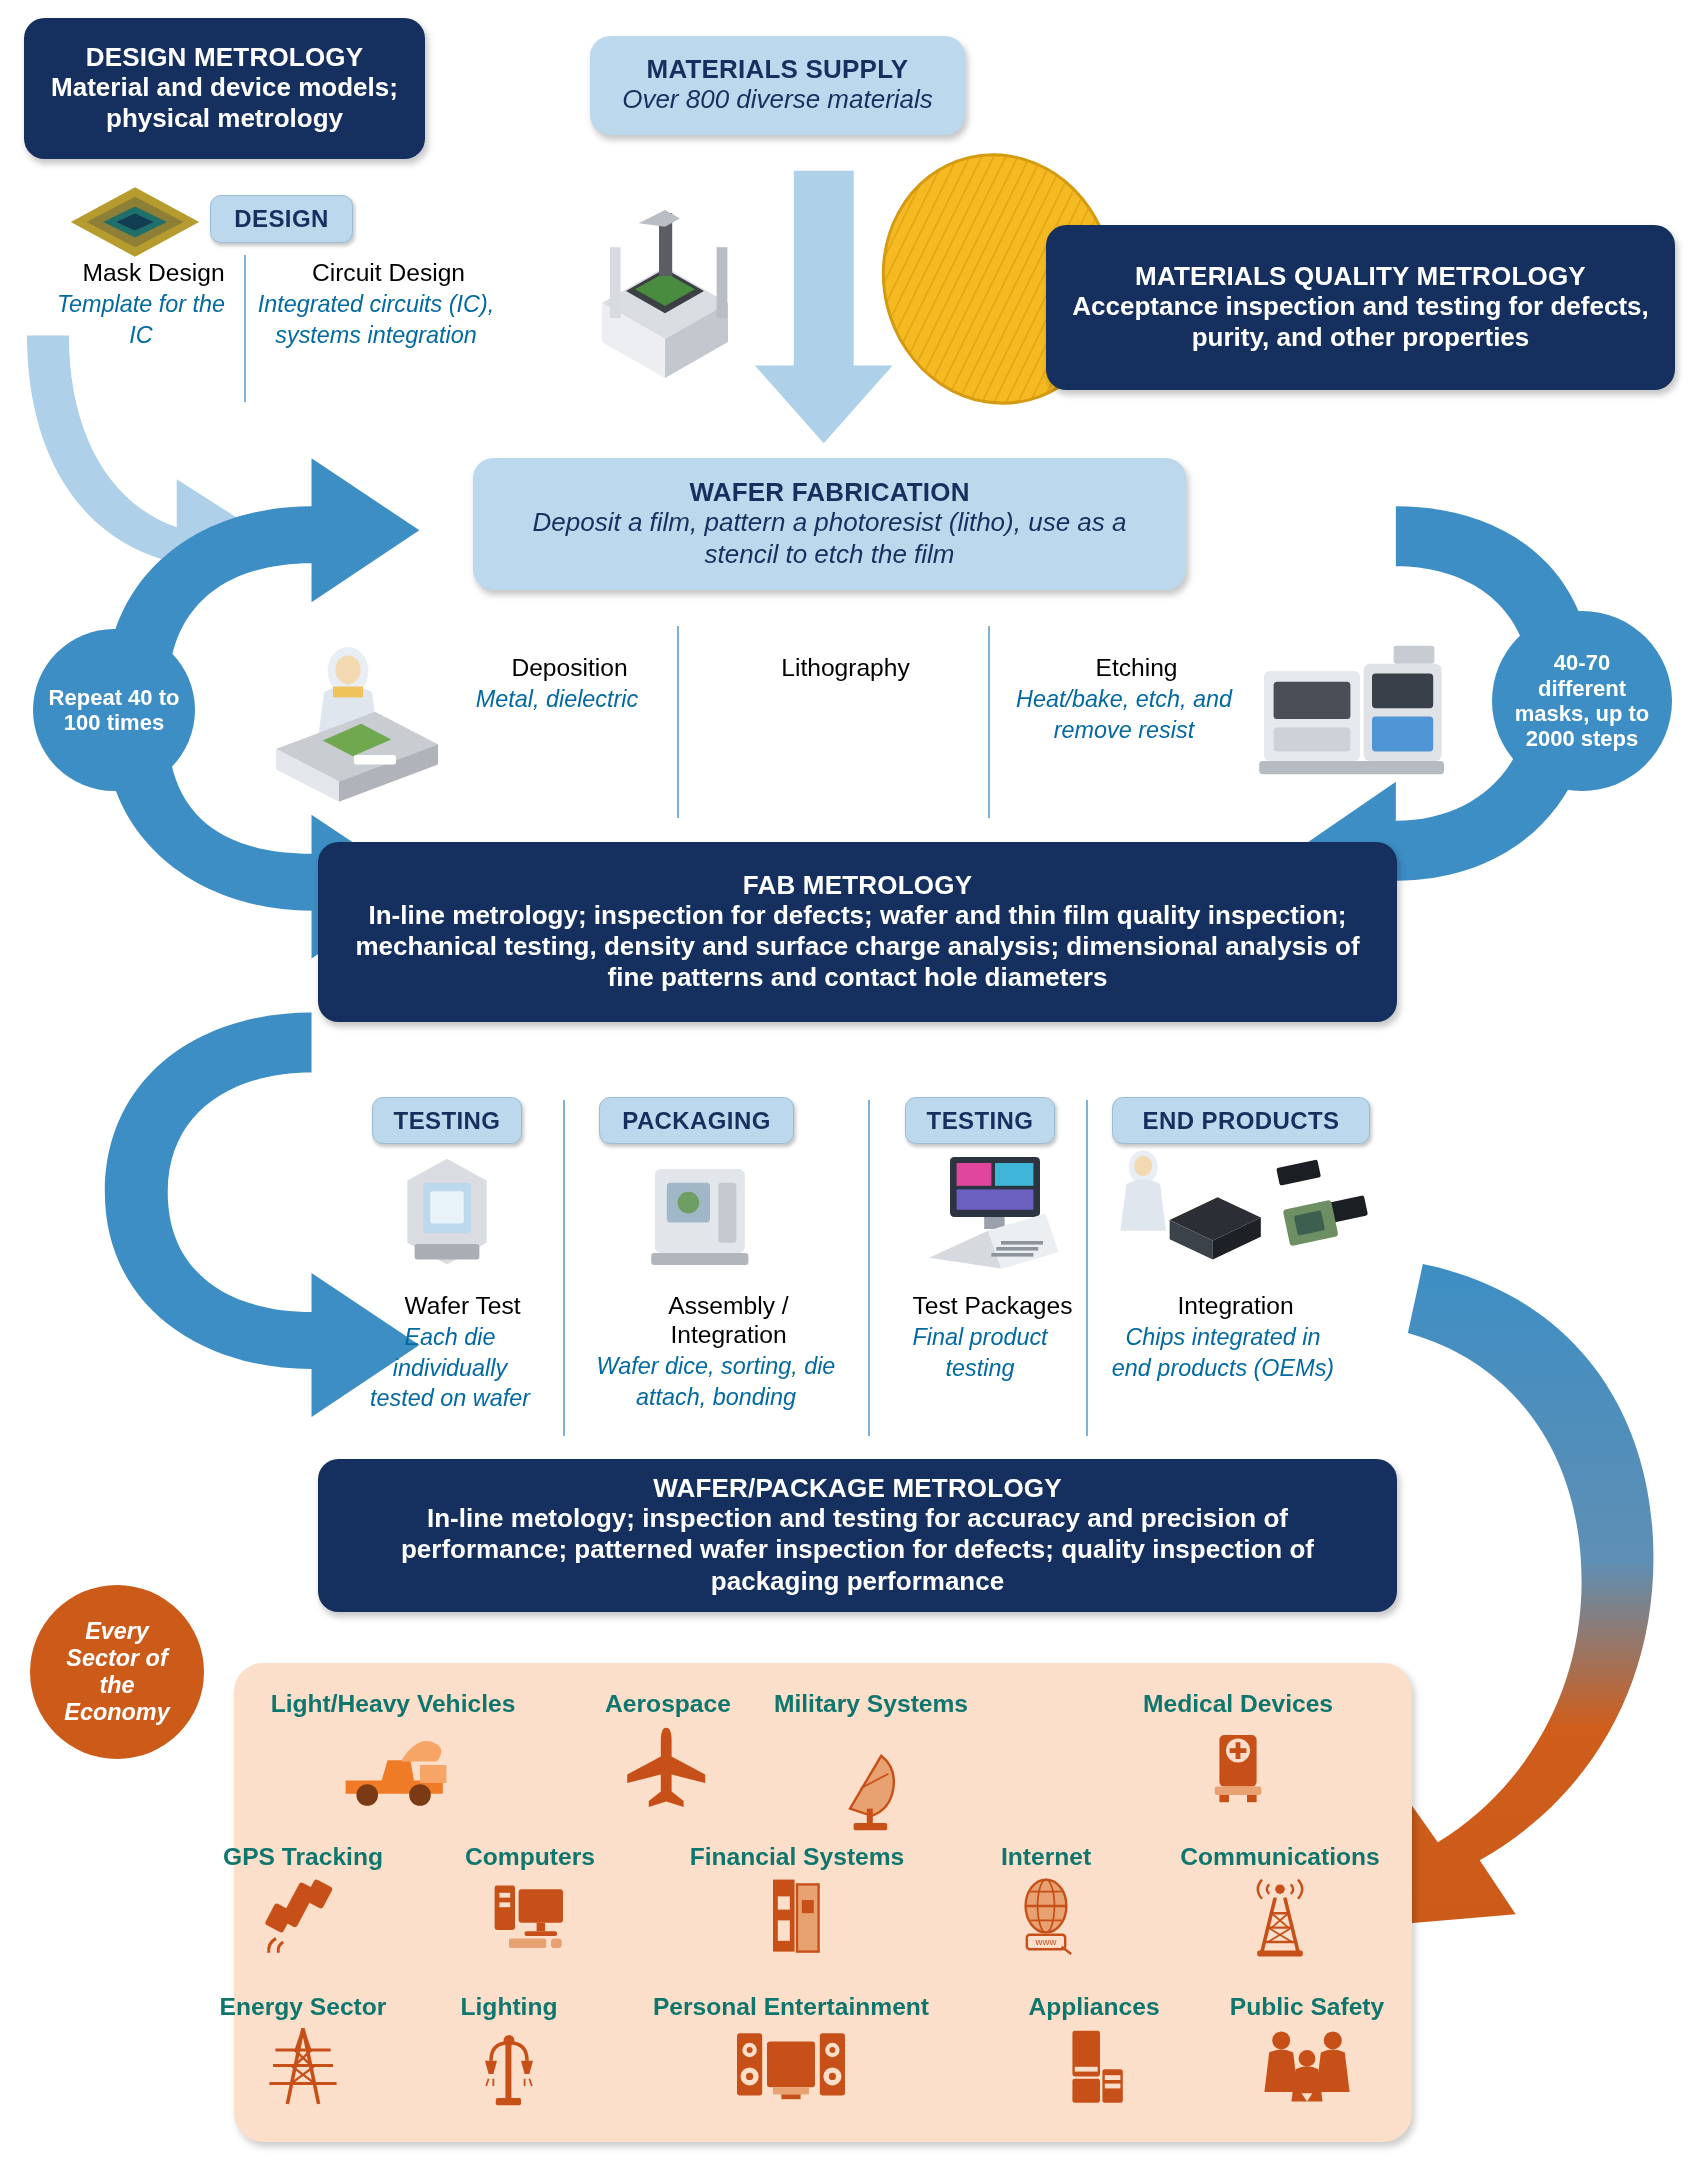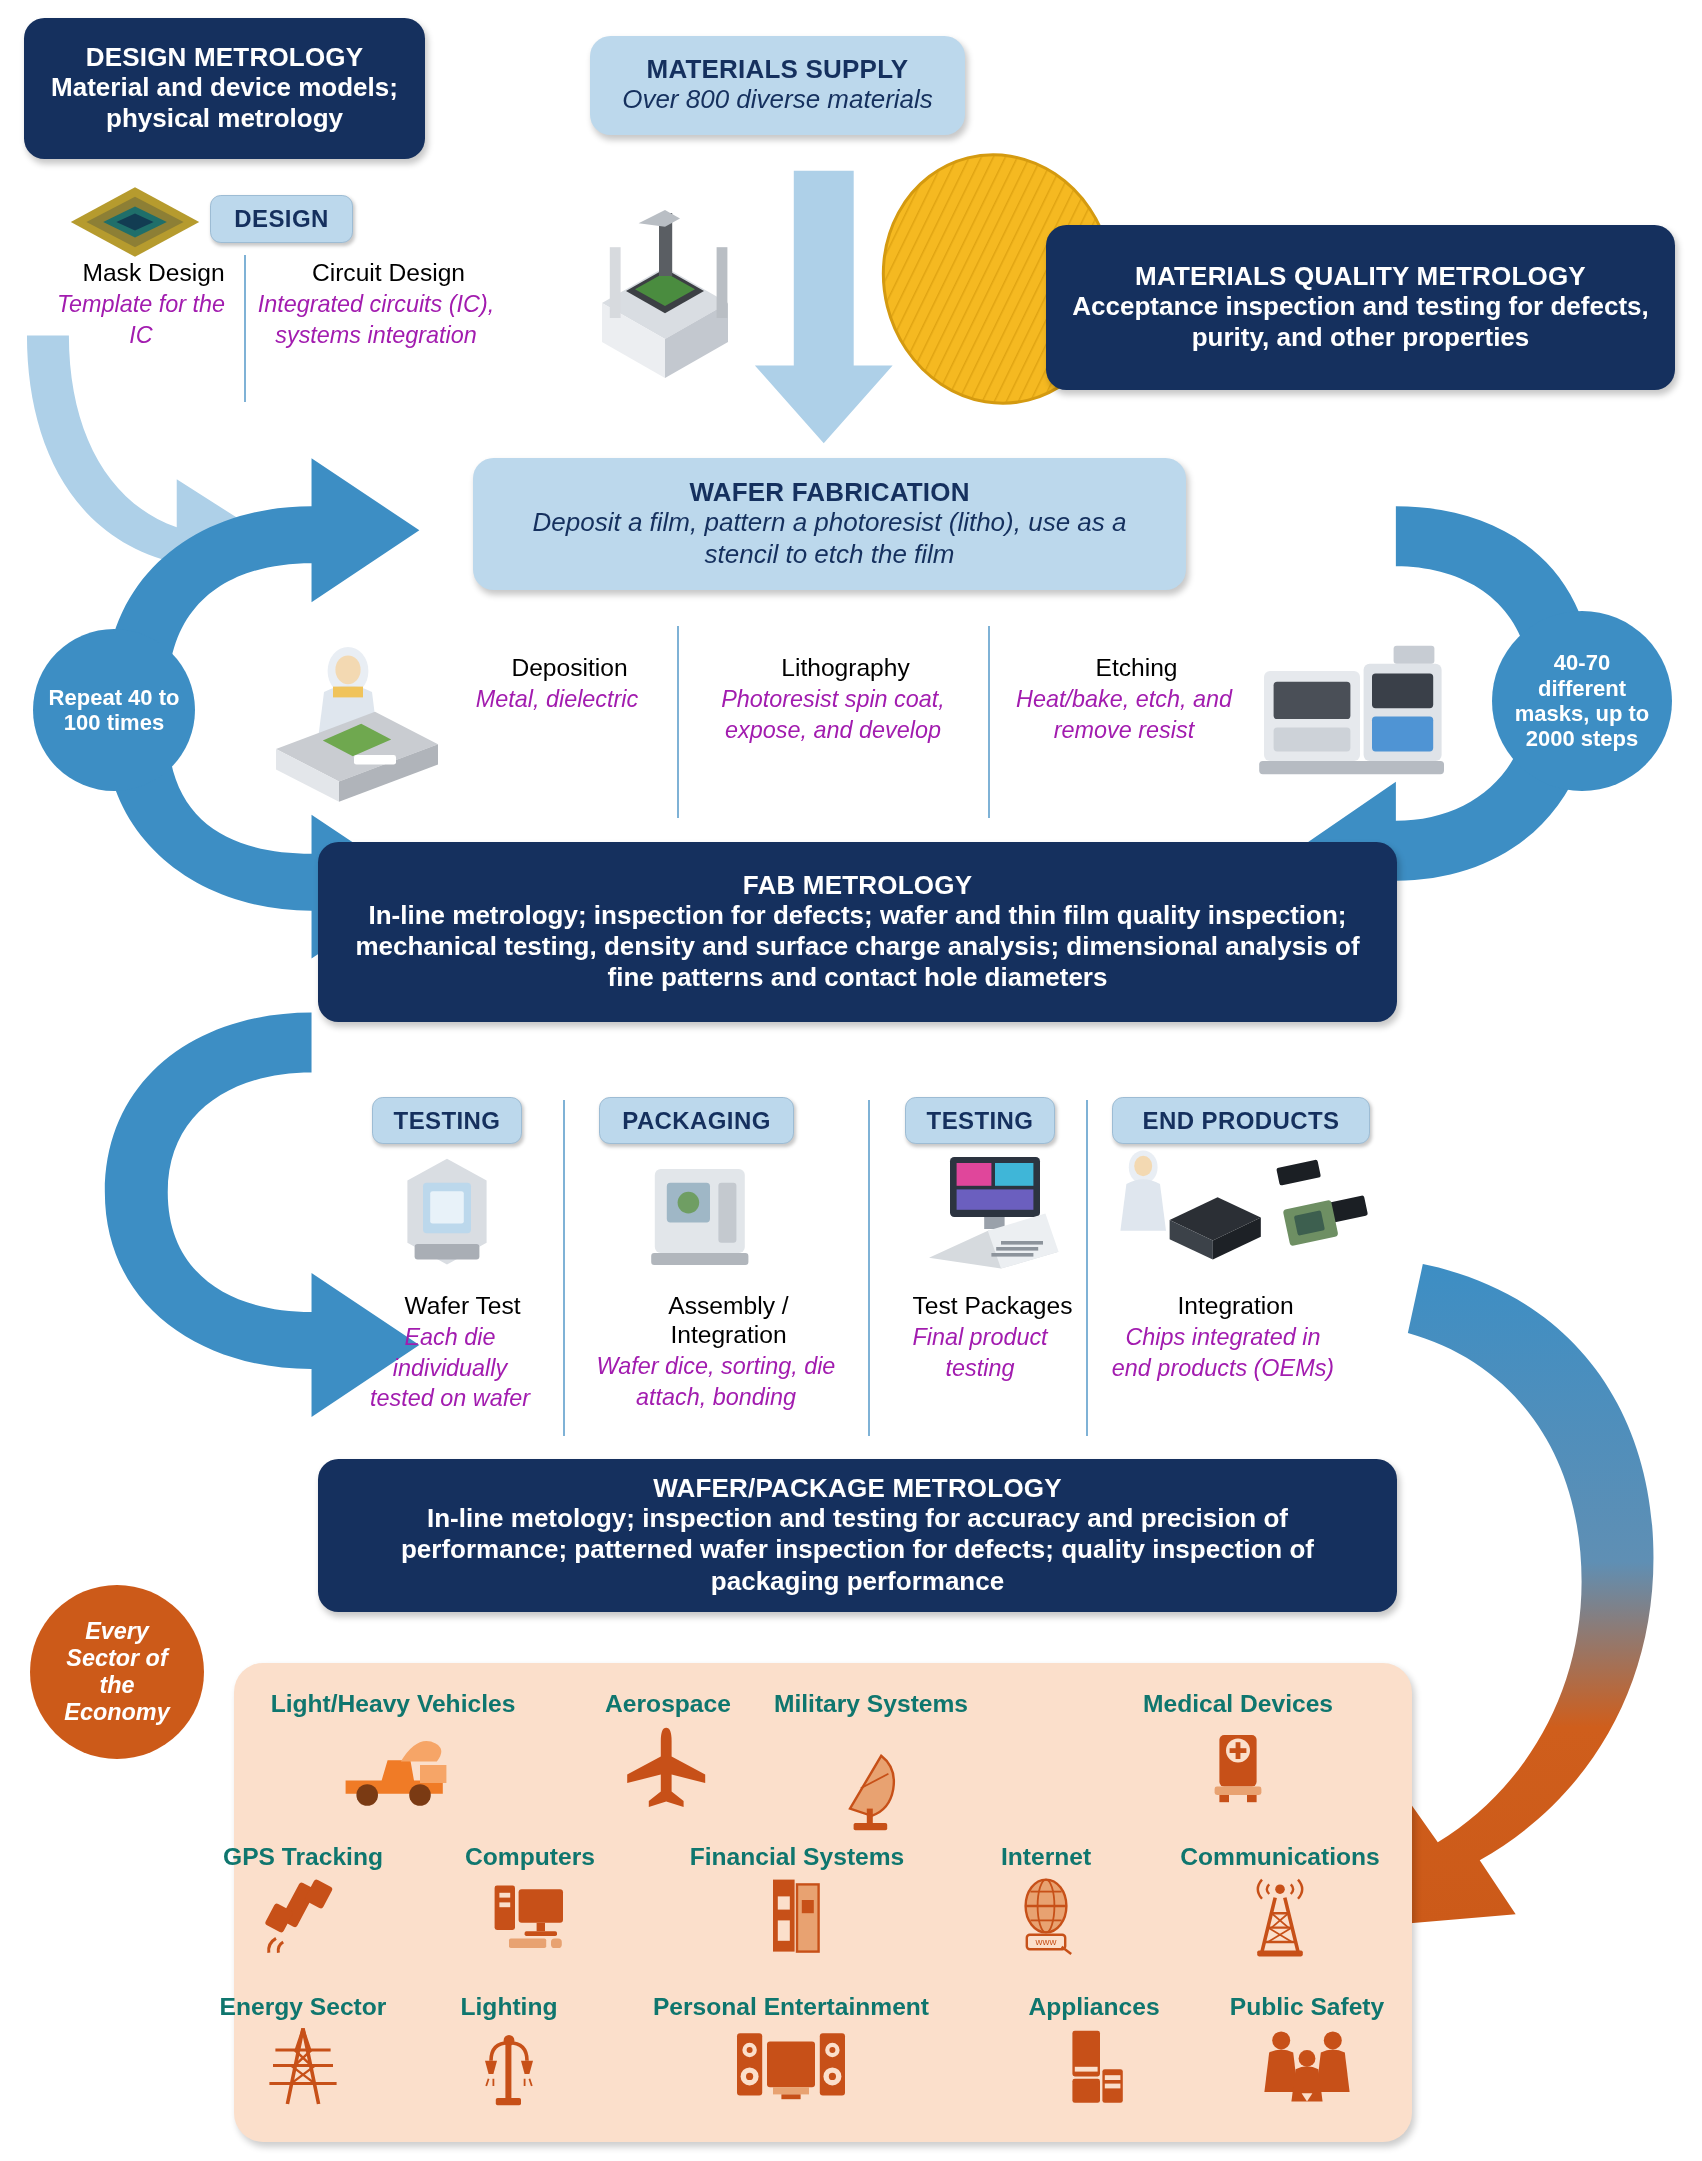--- a/index.html
+++ b/index.html
@@ -41,21 +41,21 @@
   .circle{
     border-radius:50%;display:flex;align-items:center;justify-content:center;
     text-align:center;color:#fff;font-weight:bold;line-height:1.15;
   }
   .circle.blue{background:#3d8ec4;}
   .circle.orange{background:#cc5a19;font-style:italic;}
 
   
   .col{display:flex;flex-direction:column;align-items:center;text-align:center;}
   .col .h{font-weight:normal;color:#000000;font-size:24.6px;line-height:1.18;margin-left:25px;}
-  .col .d{font-style:italic;color:#a21caf;font-size:23.4px;line-height:1.3;margin-top:2.4px;}
+  .col .d{font-style:italic;color:#0369a1;font-size:23.4px;line-height:1.3;margin-top:2.4px;}
   .vrule{background:#7fb2d6;width:2.4px;}
 
   
   .endpanel{
     background:#fbdfcb;border-radius:29px;
     box-shadow:3px 4.8px 7.2px rgba(0,0,0,.2);
   }
   .sector{display:flex;flex-direction:column;align-items:center;}
   .sector .lbl{color:#0f766e;font-weight:bold;font-size:24.6px;white-space:nowrap;line-height:1.1;}
   .sector .ico{margin-top:6px;}
@@ -223,21 +223,20 @@
   <div class="abs vrule" style="left:677px;top:626px;height:192px;"></div>
   <div class="abs vrule" style="left:988px;top:626px;height:192px;"></div>
 
   <div class="abs col" style="left:443px;top:653px;width:228px;">
     <div class="h">Deposition</div>
     <div class="d">Metal, dielectric</div>
   </div>
 
   <div class="abs col" style="left:701px;top:653px;width:264px;">
     <div class="h">Lithography</div>
-    <div class="d">Photoresist spin coat, expose, and develop</div>
   </div>
 
   <div class="abs col" style="left:1013px;top:653px;width:222px;">
     <div class="h">Etching</div>
     <div class="d">Heat/bake, etch, and remove resist</div>
   </div>
 
   <div class="abs box navy" style="left:318px;top:842px;width:1079px;height:180px;padding:8.4px 26px;">
     <div class="t">FAB METROLOGY</div>
     <div class="s">In-line metrology; inspection for defects; wafer and thin film quality inspection; mechanical testing, density and surface charge analysis; dimensional analysis of fine patterns and contact hole diameters</div>

